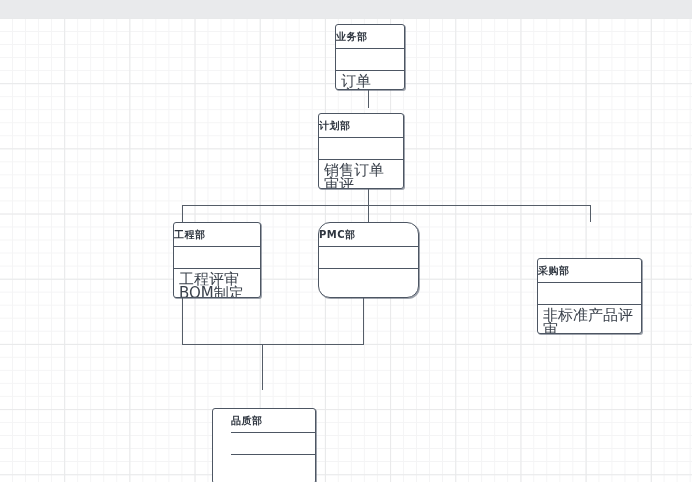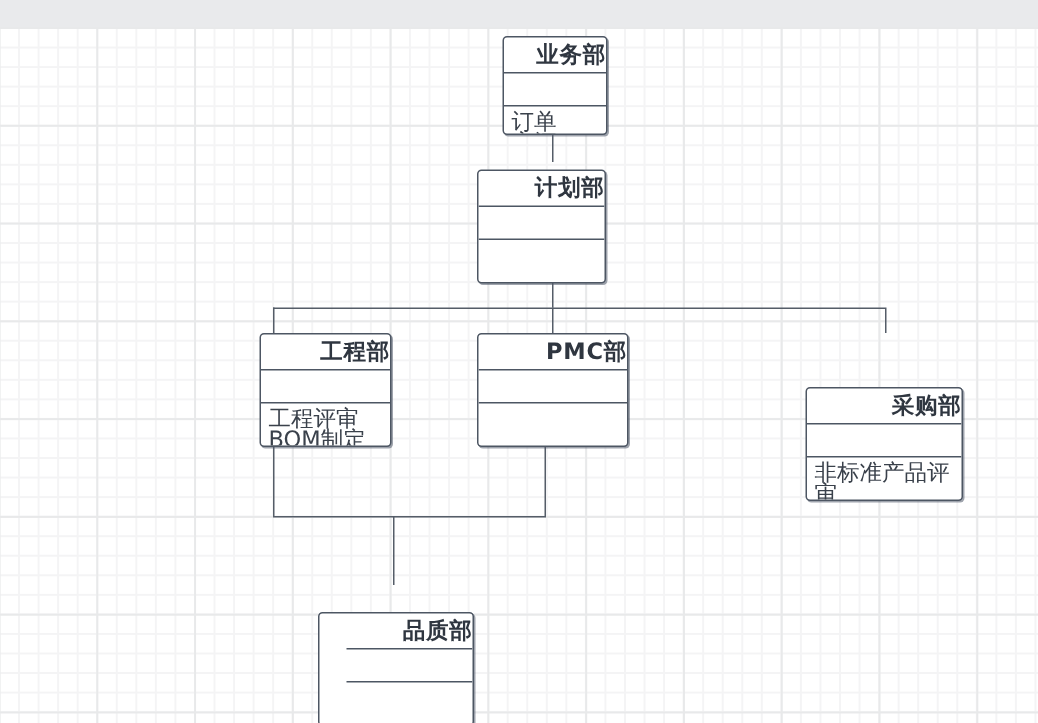--- a/index.html
+++ b/index.html
@@ -41,22 +41,22 @@
     background:#ffffff;
     border:1px solid #4d5663;
     border-radius:3px;
     box-shadow:1px 1px 0 rgba(80,90,105,.55);
     display:flex;flex-direction:column;
     overflow:hidden;
   }
   .node .title{
     flex:0 0 auto;
     height:23px;line-height:23px;
-    text-align:right;
-    font-size:15px;
+    text-align:left;
+    font-size:10px;
     font-weight:bold;
     color:#2f3640;
     border-bottom:1px solid #4d5663;
     letter-spacing:.5px;
   }
   .node .mid{
     flex:0 0 auto;
     height:21px;
     border-bottom:1px solid #4d5663;
   }
@@ -91,28 +91,30 @@
   <div id="nodes">
       <div class="node" style="left: 335px; top: 24px; width: 70px; height: 66px;">
         <div class="title">业务部</div>
         <div class="mid"></div>
         <div class="body">订单
 审评</div>
       </div>
       <div class="node" style="left: 318px; top: 113px; width: 86px; height: 76px;">
         <div class="title">计划部</div>
         <div class="mid"></div>
+        <div class="body">销售订单
+审评</div>
       </div>
       <div class="node" style="left: 138px; top: 222px; width: 88px; height: 76px; margin-left: 35px;">
         <div class="title">工程部</div>
         <div class="mid"></div>
         <div class="body">工程评审
 BOM制定</div>
       </div>
-      <div class="node" style="left: 318px; top: 222px; width: 101px; height: 76px;">
+      <div class="node" style="left: 318px; top: 222px; width: 101px; height: 76px; border-radius: 12px;">
         <div class="title">PMC部</div>
         <div class="mid"></div>
         <div class="body"></div>
       </div>
       <div class="node" style="left: 537px; top: 222px; width: 105px; height: 76px; margin-top: 36px;">
         <div class="title">采购部</div>
         <div class="mid"></div>
         <div class="body">非标准产品评审
 采购评审</div>
       </div>

